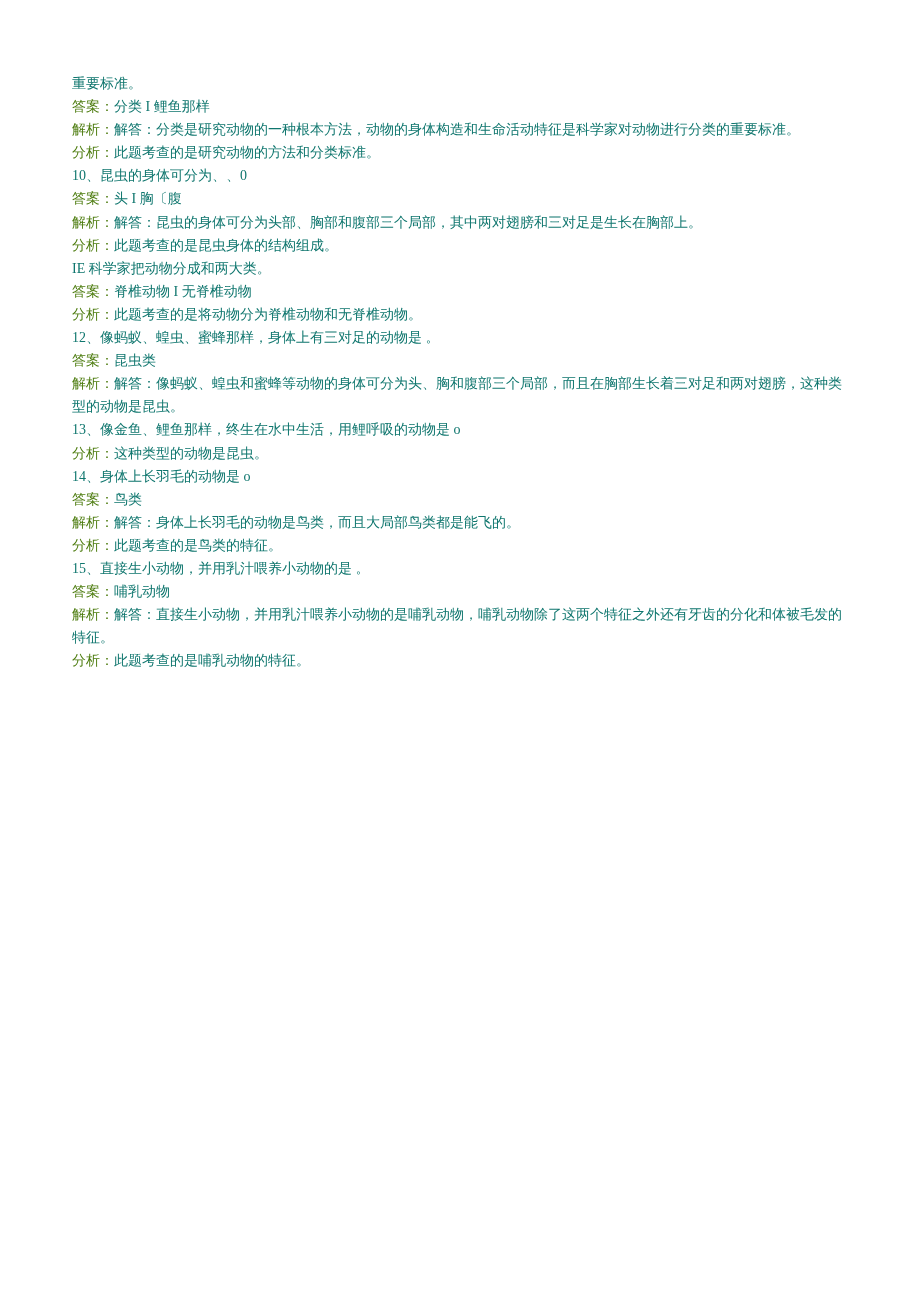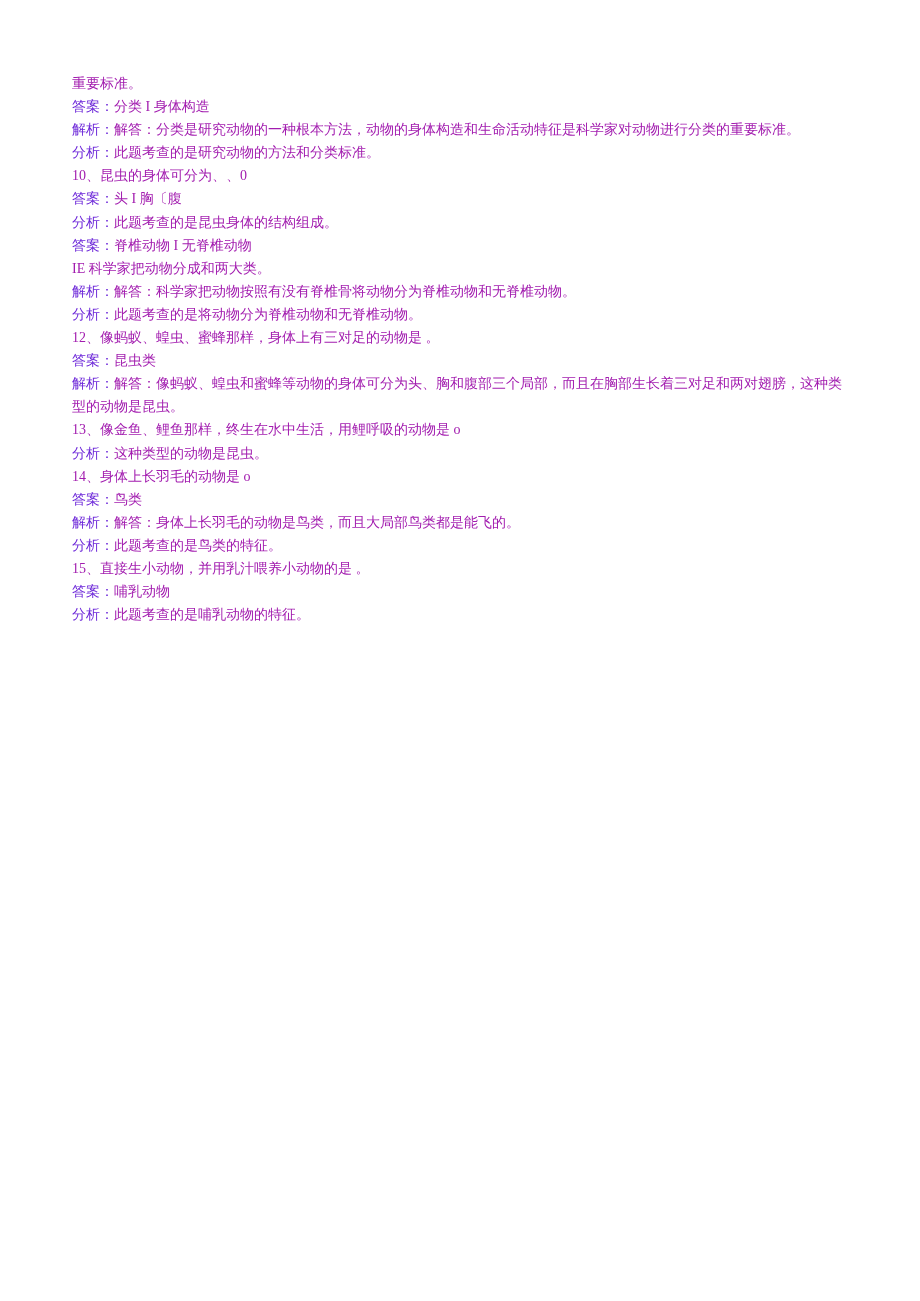--- a/index.html
+++ b/index.html
@@ -7,43 +7,44 @@
     font-size: 14px;
     line-height: 1.65;
     color: #000;
     background: #fff;
     margin: 0;
     padding: 72px 72px 40px 72px;
     width: 920px;
     box-sizing: border-box;
   }
   .line { margin: 0; }
-  .blue { color: #6d28d9; }
-  .black { color: #a21caf; }
+  .blue { color: #4d7c0f; }
+  .black { color: #0f766e; }
 </style>
 </head>
 <body>
 
 <div id="doc">
     <p class="line"><span class="black">重要标准。</span></p>
-    <p class="line"><span class="blue">答案：</span><span class="black">分类 I 身体构造</span></p>
+    <p class="line"><span class="blue">答案：</span><span class="black">分类 I 鲤鱼那样</span></p>
     <p class="line"><span class="blue">解析：</span><span class="black">解答：分类是研究动物的一种根本方法，动物的身体构造和生命活动特征是科学家对动物进行分类的重要标准。</span></p>
     <p class="line"><span class="blue">分析：</span><span class="black">此题考查的是研究动物的方法和分类标准。</span></p>
     <p class="line"><span class="black">10、昆虫的身体可分为、、0</span></p>
     <p class="line"><span class="blue">答案：</span><span class="black">头 I 胸〔腹</span></p>
+    <p class="line"><span class="blue">解析：</span><span class="black">解答：昆虫的身体可分为头部、胸部和腹部三个局部，其中两对翅膀和三对足是生长在胸部上。</span></p>
     <p class="line"><span class="blue">分析：</span><span class="black">此题考查的是昆虫身体的结构组成。</span></p>
+    <p class="line"><span class="black">IE 科学家把动物分成和两大类。</span></p>
     <p class="line"><span class="blue">答案：</span><span class="black">脊椎动物 I 无脊椎动物</span></p>
-    <p class="line"><span class="black">IE 科学家把动物分成和两大类。</span></p>
-    <p class="line"><span class="blue">解析：</span><span class="black">解答：科学家把动物按照有没有脊椎骨将动物分为脊椎动物和无脊椎动物。</span></p>
     <p class="line"><span class="blue">分析：</span><span class="black">此题考查的是将动物分为脊椎动物和无脊椎动物。</span></p>
     <p class="line"><span class="black">12、像蚂蚁、蝗虫、蜜蜂那样，身体上有三对足的动物是 。</span></p>
     <p class="line"><span class="blue">答案：</span><span class="black">昆虫类</span></p>
     <p class="line"><span class="blue">解析：</span><span class="black">解答：像蚂蚁、蝗虫和蜜蜂等动物的身体可分为头、胸和腹部三个局部，而且在胸部生长着三对足和两对翅膀，这种类型的动物是昆虫。</span></p>
     <p class="line"><span class="black">13、像金鱼、鲤鱼那样，终生在水中生活，用鲤呼吸的动物是 o</span></p>
     <p class="line"><span class="blue">分析：</span><span class="black">这种类型的动物是昆虫。</span></p>
     <p class="line"><span class="black">14、身体上长羽毛的动物是 o</span></p>
     <p class="line"><span class="blue">答案：</span><span class="black">鸟类</span></p>
     <p class="line"><span class="blue">解析：</span><span class="black">解答：身体上长羽毛的动物是鸟类，而且大局部鸟类都是能飞的。</span></p>
     <p class="line"><span class="blue">分析：</span><span class="black">此题考查的是鸟类的特征。</span></p>
     <p class="line"><span class="black">15、直接生小动物，并用乳汁喂养小动物的是 。</span></p>
     <p class="line"><span class="blue">答案：</span><span class="black">哺乳动物</span></p>
+    <p class="line"><span class="blue">解析：</span><span class="black">解答：直接生小动物，并用乳汁喂养小动物的是哺乳动物，哺乳动物除了这两个特征之外还有牙齿的分化和体被毛发的特征。</span></p>
     <p class="line"><span class="blue">分析：</span><span class="black">此题考查的是哺乳动物的特征。</span></p>
   </div>
 
 </body></html>

